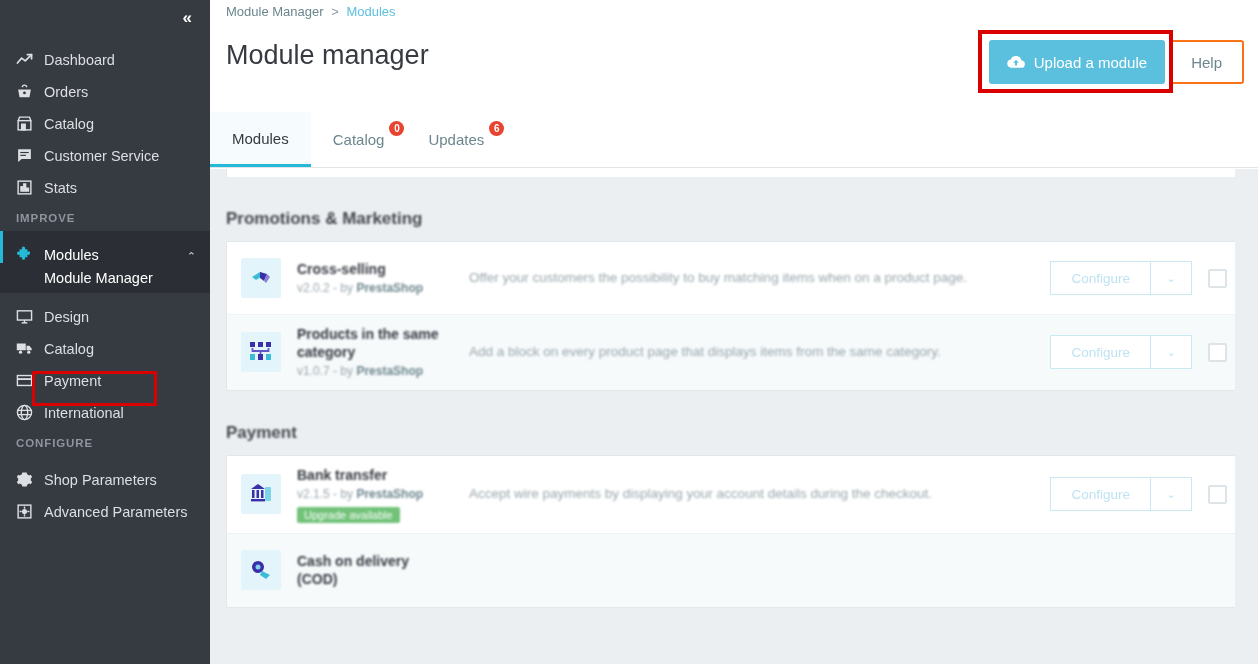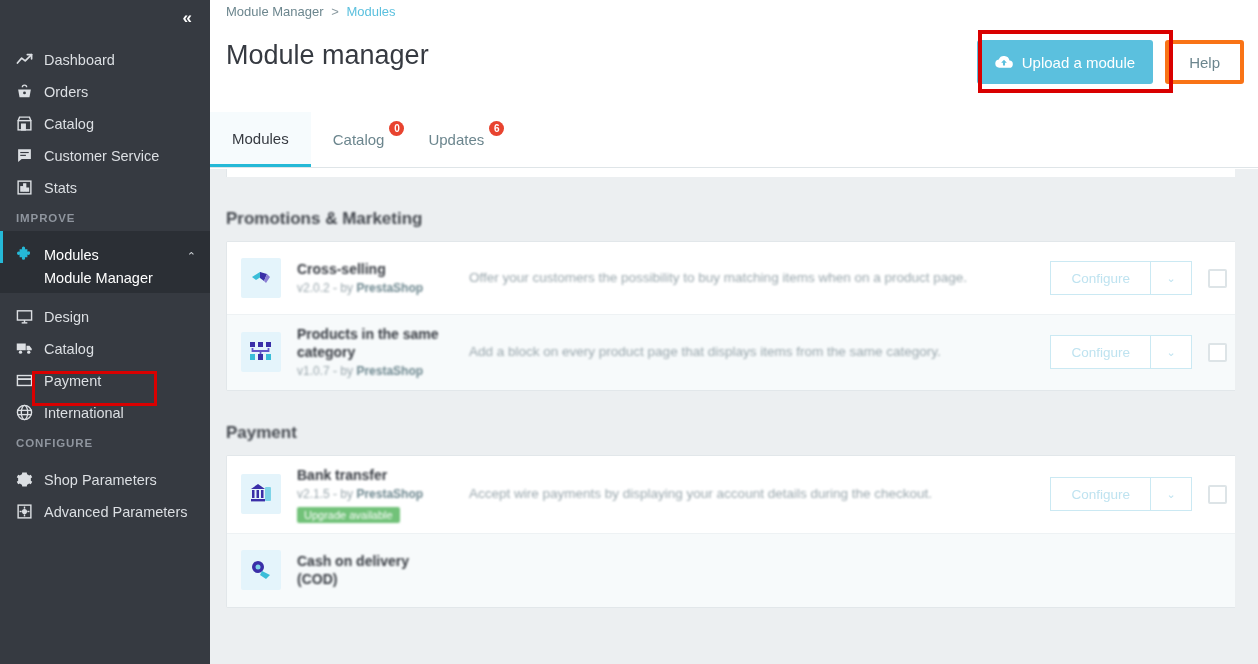--- a/index.html
+++ b/index.html
@@ -48,28 +48,28 @@
   
   .main { flex: 1 1 auto; height: 664px; position: relative; background: #ffffff; overflow: hidden; }
 
   .topbar { height: 112px; background: #ffffff; position: relative; }
   .breadcrumb { position: absolute; left: 16px; top: 4px; font-size: 13px; color: #6c868e; }
   .breadcrumb .sep { color: #8a9aa0; margin: 0 4px; }
   .breadcrumb .crumb-link { color: #5bc0de; }
   .page-title {
     position: absolute; left: 16px; top: 40px; font-size: 27px; color: #363a41; font-weight: normal;
   }
-  .header-actions { position: absolute; right: 14px; top: 40px; display: flex; align-items: flex-end; gap: 12px; }
+  .header-actions { position: absolute; right: 14px; top: 40px; display: flex; align-items: flex-end; gap: 4px; }
   .btn-upload {
     background: #5bc0de; color: #ffffff; border: none; border-radius: 3px;
     height: 44px; padding: 0 18px; font-size: 15px; display: flex; align-items: center; gap: 9px;
     cursor: pointer; font-family: "Liberation Sans", sans-serif;
   }
   .btn-help {
-    background: #ffffff; color: #6c868e; border: 4px solid #f97316; border-radius: 3px;
+    background: #ffffff; color: #6c868e; border: 2px solid #f97316; border-radius: 3px;
     height: 44px; padding: 0 20px; font-size: 15px; cursor: pointer;
     font-family: "Liberation Sans", sans-serif; display: flex; align-items: center;
   }
   .hl-upload {
     position: absolute; right: 85px; top: 30px; width: 195px; height: 63px;
     border: 4px solid #d90000; pointer-events: none; z-index: 6;
   }
 
   
   .tabs { height: 56px; display: flex; align-items: stretch; border-bottom: 1px solid #dfe5e8; background: #ffffff; }

